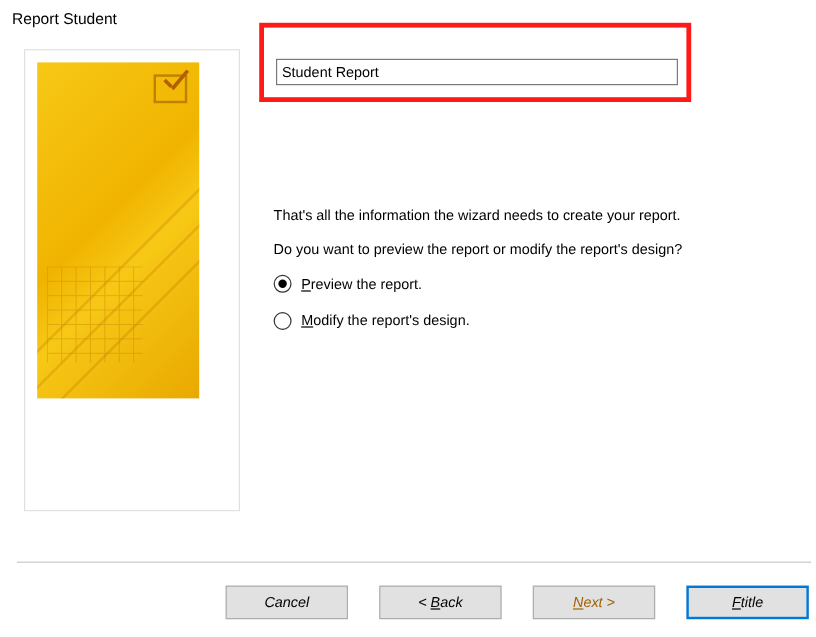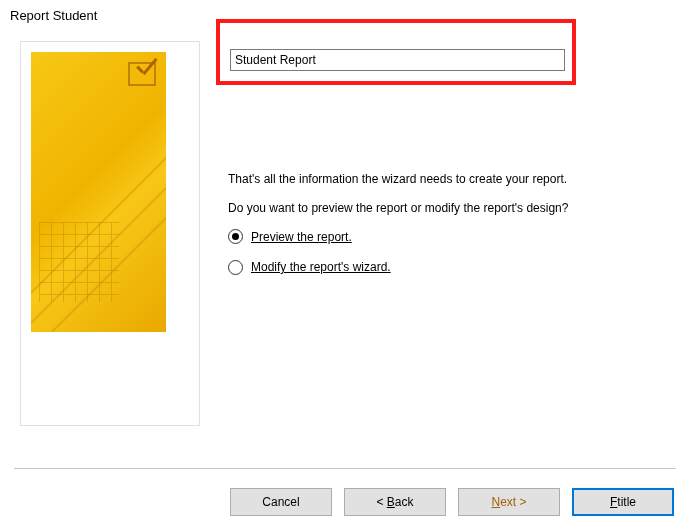--- a/index.html
+++ b/index.html
@@ -124,21 +124,20 @@
       outline: none;
     }
     .info-text {
       margin-top: 86px;
       width: 390px;
       line-height: 1.4;
     }
     .info-text p { margin-bottom: 12px; }
     .radio-group {
       margin-top: 8px;
-      text-decoration: underline;
     }
     .radio-row {
       display: flex;
       align-items: center;
       margin-bottom: 14px;
       cursor: default;
     }
     .radio-outer {
       width: 15px;
       height: 15px;
@@ -164,21 +163,22 @@
       right: 4px;
       bottom: 62px;
       height: 1px;
       background: #c8c8c8;
     }
     .button-bar {
       position: absolute;
       bottom: 15px;
       right: 6px;
       display: flex;
-      gap: 12px;
+      gap: 26px;
+      font-style: italic;
     }
     .wiz-btn {
       width: 102px;
       height: 28px;
       border: 1px solid #adadad;
       background: #e1e1e1;
       font-family: inherit;
       font-size: 12px;
       text-align: center;
       line-height: 26px;
@@ -228,21 +228,21 @@
           <div class="radio-outer">
             <div class="radio-inner" id="radio-preview-inner" style="display: block;"></div>
           </div>
           <span><span class="underline-letter">P</span><span>review the report.</span></span>
         </div>
 
         <div class="radio-row">
           <div class="radio-outer">
             
           </div>
-          <span><span class="underline-letter">M</span><span>odify the report's wizard.</span></span>
+          <span><span class="underline-letter">M</span><span>odify the report's design.</span></span>
         </div>
 
       </div>
     </div>
 
   </div>
 </div>
 
 <div class="separator"></div>
 

